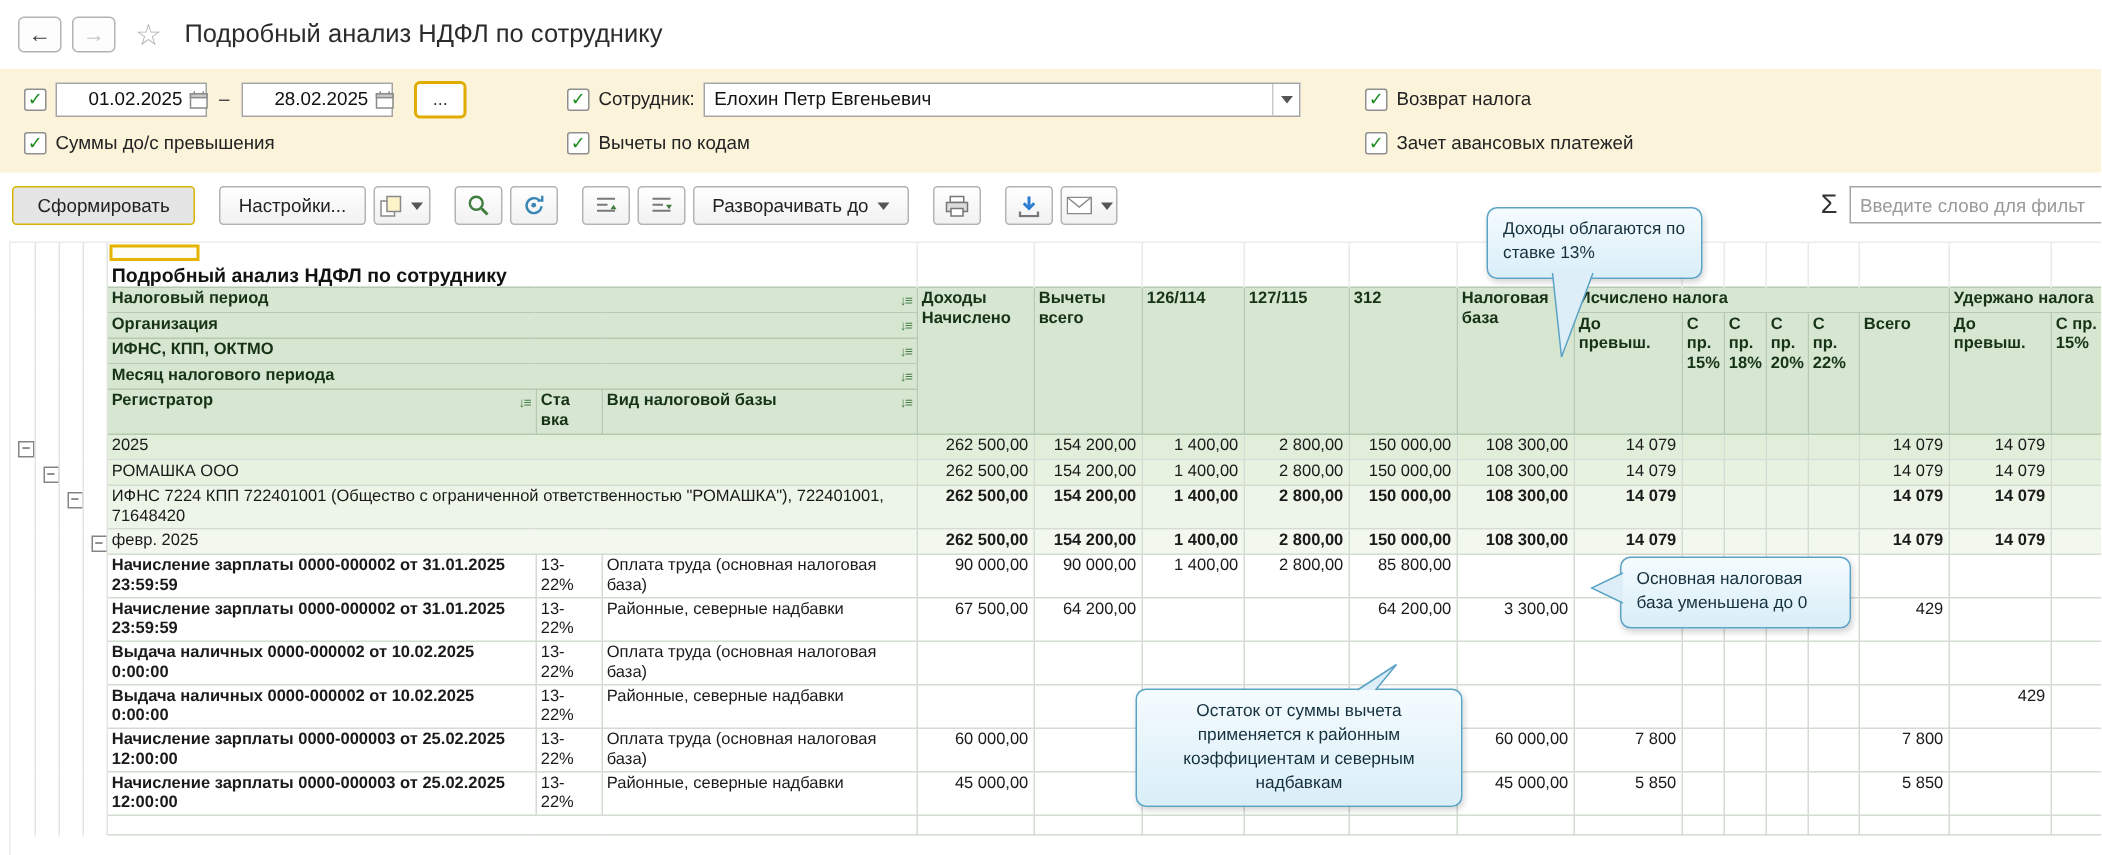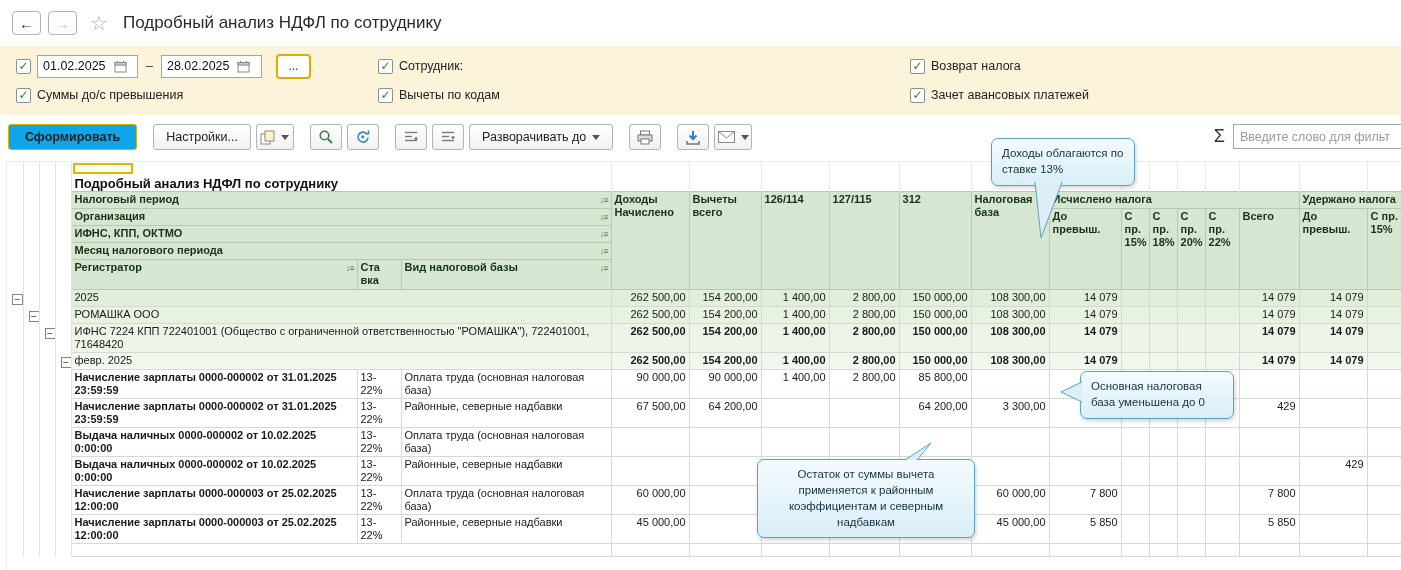--- a/index.html
+++ b/index.html
@@ -14,39 +14,39 @@
   .nav-btn.fwd { color:#c2c2c2; }
   .star { font-size:20px; color:#b0b0b0; margin:0 4px 0 6px; cursor:pointer; }
   .page-title { font-size:17px; color:#2b2b2b; margin-left:4px; }
 
   
   .filter-panel { background:#fbf4da; padding:7px 14px 7px 16px; display:grid;
                   grid-template-columns:362px 532px auto; grid-auto-rows:26px; row-gap:3px; align-items:center; }
   .f-item { display:flex; align-items:center; gap:6px; font-size:12.5px; color:#222; }
   .cb { flex:none; width:15px; height:15px; border:1px solid #8f8f8f; border-radius:2px; background:#fff;
         color:#1c8a1c; font-size:12px; line-height:13px; text-align:center; font-weight:bold; cursor:pointer; }
-  .date-input { display:flex; align-items:center; height:23px; width:101px; border:1px solid #a5a5a5; background:#fff; }
+  .date-input { display:flex; align-items:center; height:23px; width:101px; border:1px solid #a5a5a5; background:#fff;padding-left:16px; }
   .date-input input { border:none; outline:none; background:transparent; width:72px; padding:0 0 0 5px;
                       font-family:inherit; font-size:12.5px; color:#111; }
   .cal-btn { width:20px; display:flex; align-items:center; justify-content:center; cursor:pointer; }
   .dash { color:#333; margin:0 2px; }
   .dots-btn { width:35px; height:25px; margin-left:8px; border:2px solid #e0ac00; border-radius:4px; background:#fff;
               font-size:12px; color:#333; display:flex; align-items:center; justify-content:center; cursor:pointer; }
   .combo { display:flex; align-items:center; width:398px; height:23px; border:1px solid #a5a5a5; background:#fff; }
   .combo input { flex:1; border:none; outline:none; background:transparent; padding:0 6px;
                  font-family:inherit; font-size:12.5px; color:#111; }
   .combo .dd { width:18px; align-self:stretch; border-left:1px solid #c9c9c9; display:flex; align-items:center; justify-content:center; cursor:pointer; }
   .caret { width:0; height:0; border-left:4px solid transparent; border-right:4px solid transparent; border-top:5px solid #555; }
 
   
   .toolbar { position:relative; display:flex; align-items:center; gap:6px; padding:9px 0 11px 8px; }
   .grp { display:flex; align-items:center; gap:5px; margin-right:10px; }
   .btn { height:26px; border:1px solid #b3b3b3; border-radius:3px; background:linear-gradient(#ffffff,#f1f1f1);
          font-size:12.5px; color:#222; padding:0 12px; display:flex; align-items:center; gap:6px; cursor:pointer; white-space:nowrap; }
-  .btn.yellow { background:#0ea5e9; border-color:#d8b400; font-weight:bold; padding:0 16px; }
+  .btn.yellow { background:#e5e5e5; border-color:#d8b400; font-weight:normal; padding:0 16px; }
   .icon-btn { width:32px; padding:0; justify-content:center; }
   .icon-btn.w { width:38px; }
   .tb-right { position:absolute; right:-10px; top:9px; display:flex; align-items:center; gap:8px; }
   .sigma { font-size:18px; color:#333; cursor:pointer; }
   .filter-input { height:25px; width:178px; border:1px solid #a5a5a5; background:#fff; padding:0 6px;
                   font-family:inherit; font-size:12.5px; color:#111; }
   .filter-input::placeholder { color:#9a9a9a; }
 
   
   .report-wrap { position:relative; margin-left:6px; width:1395px; height:410px; overflow:hidden;
@@ -125,20 +125,26 @@
               <line x1="3.5" y1="0.8" x2="3.5" y2="3" stroke="#8a8a8a"></line>
               <line x1="9.5" y1="0.8" x2="9.5" y2="3" stroke="#8a8a8a"></line>
             </svg>
         </span>
       </span>
       <button class="dots-btn">...</button>
     </div>
     <div class="f-item">
       <span class="cb">✓</span>
       <span>Сотрудник:</span>
+      <span class="combo">
+        <input value="Елохин Петр Евгеньевич" style="">
+        <span class="dd">
+            <span class="caret"></span>
+          </span>
+      </span>
     </div>
     <div class="f-item">
       <span class="cb">✓</span>
       <span>Возврат налога</span>
     </div>
     <div class="f-item">
       <span class="cb">✓</span>
       <span>Суммы до/с превышения</span>
     </div>
     <div class="f-item">

